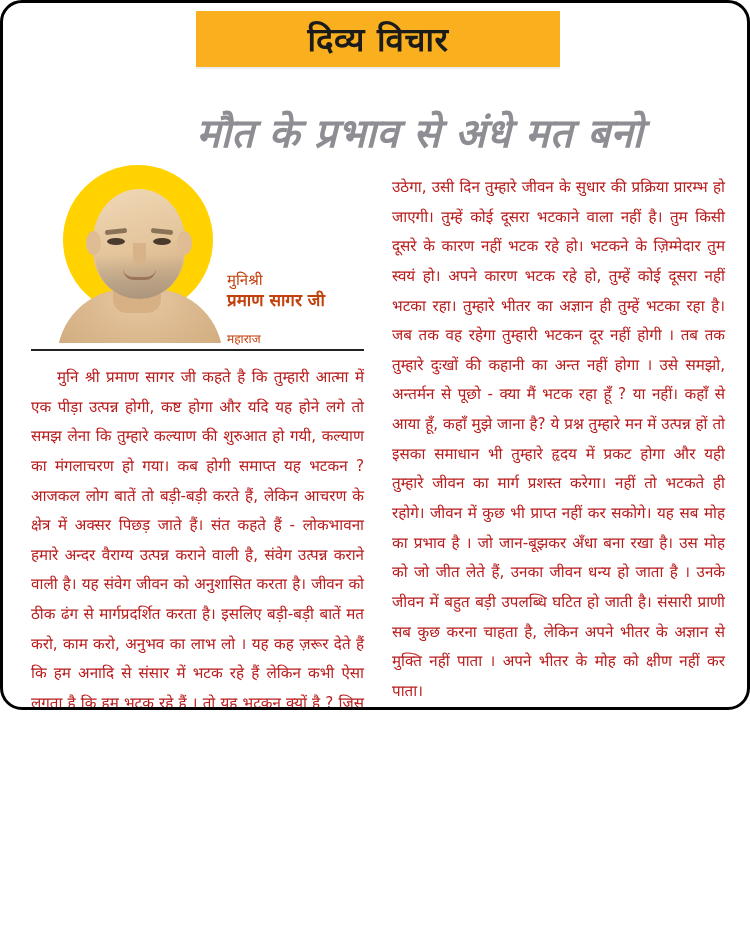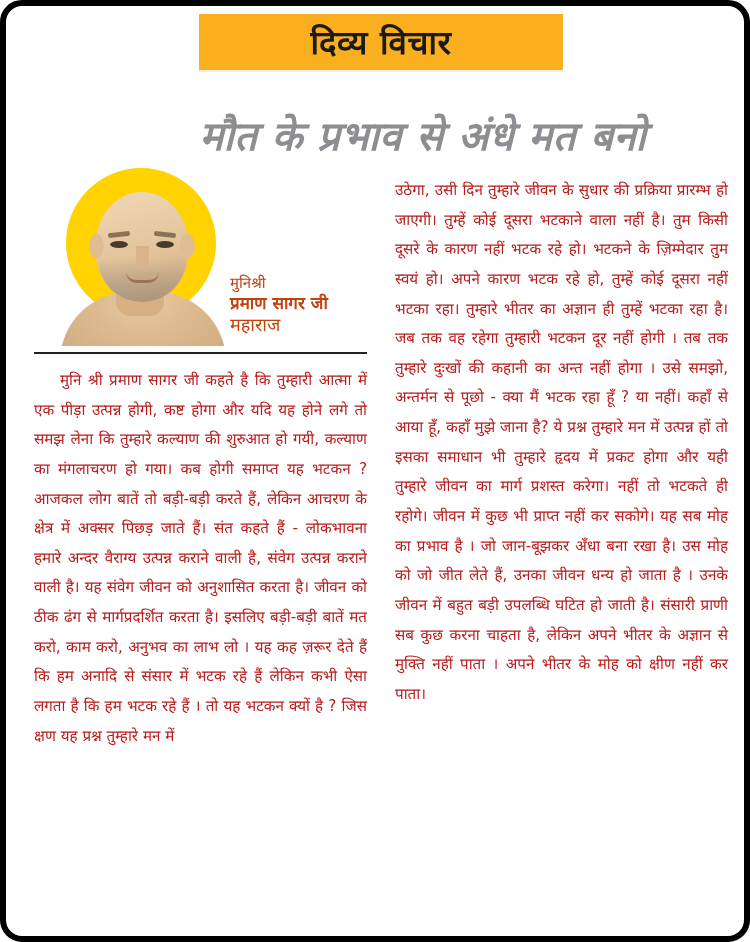--- a/index.html
+++ b/index.html
@@ -9,24 +9,24 @@
   }
   body {
     width: 750px;
     height: 942px;
     font-family: "Liberation Serif", "DejaVu Serif", serif;
     overflow: hidden;
   }
   .page {
     position: relative;
     width: 750px;
-    height: 942px;
+    height: 710px;
     box-sizing: border-box;
     background: #ffffff;
-    border: 6px solid #000000;
+    border: 3px solid #000000;
     border-radius: 22px;
     overflow: hidden;
   }
 
   
   .banner-wrap {
     position: absolute;
     left: 0; top: 8px;
     width: 750px;
     display: flex;
@@ -184,21 +184,21 @@
     position: absolute;
     left: 196px;
     top: 110px;
     width: 140px;
     font-family: "DejaVu Sans", sans-serif;
     color: #c2410c;
     line-height: 1.26;
   }
   .cap-line1 { font-size: 15px; }
   .cap-line2 { font-size: 17px; font-weight: bold; }
-  .cap-line3 { font-size: 18px; }
+  .cap-line3 { font-size: 12px; margin-top: 21px; }
 
   .rule {
     height: 0;
     border-top: 2px solid #222;
     margin: 6px 0 8px 0;
   }
 
   .body-text {
     font-family: "DejaVu Sans", sans-serif;
     font-size: 15.2px;

